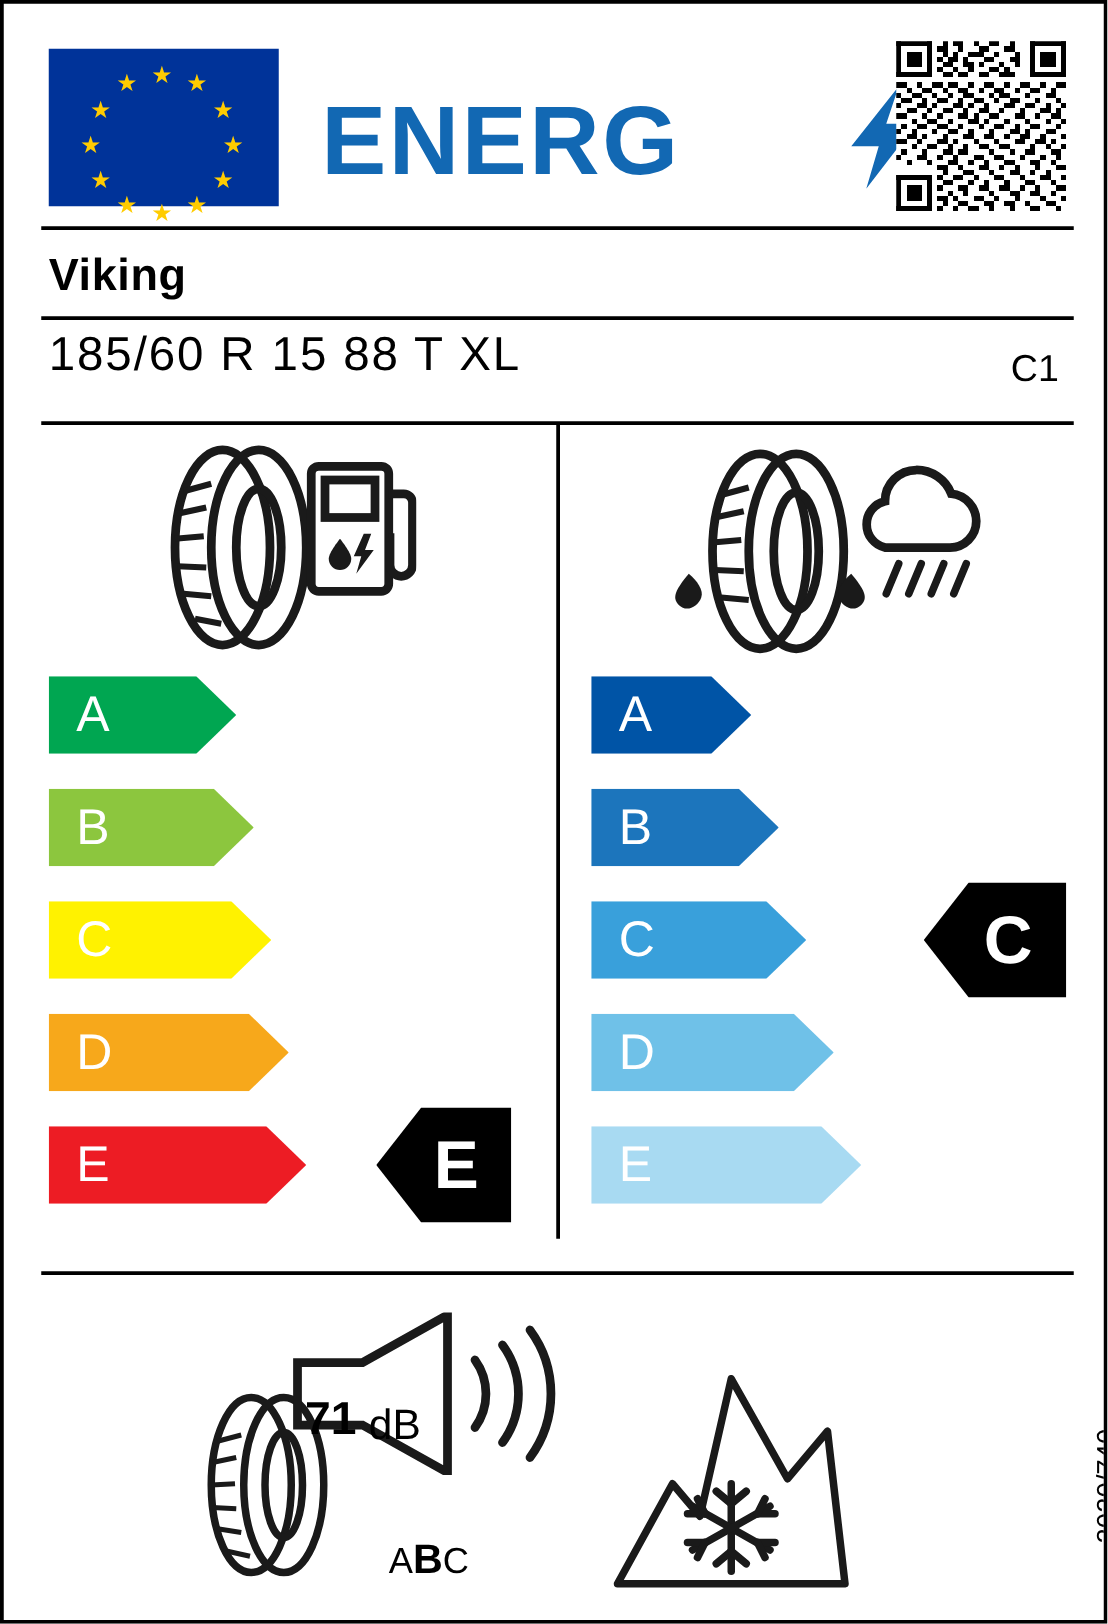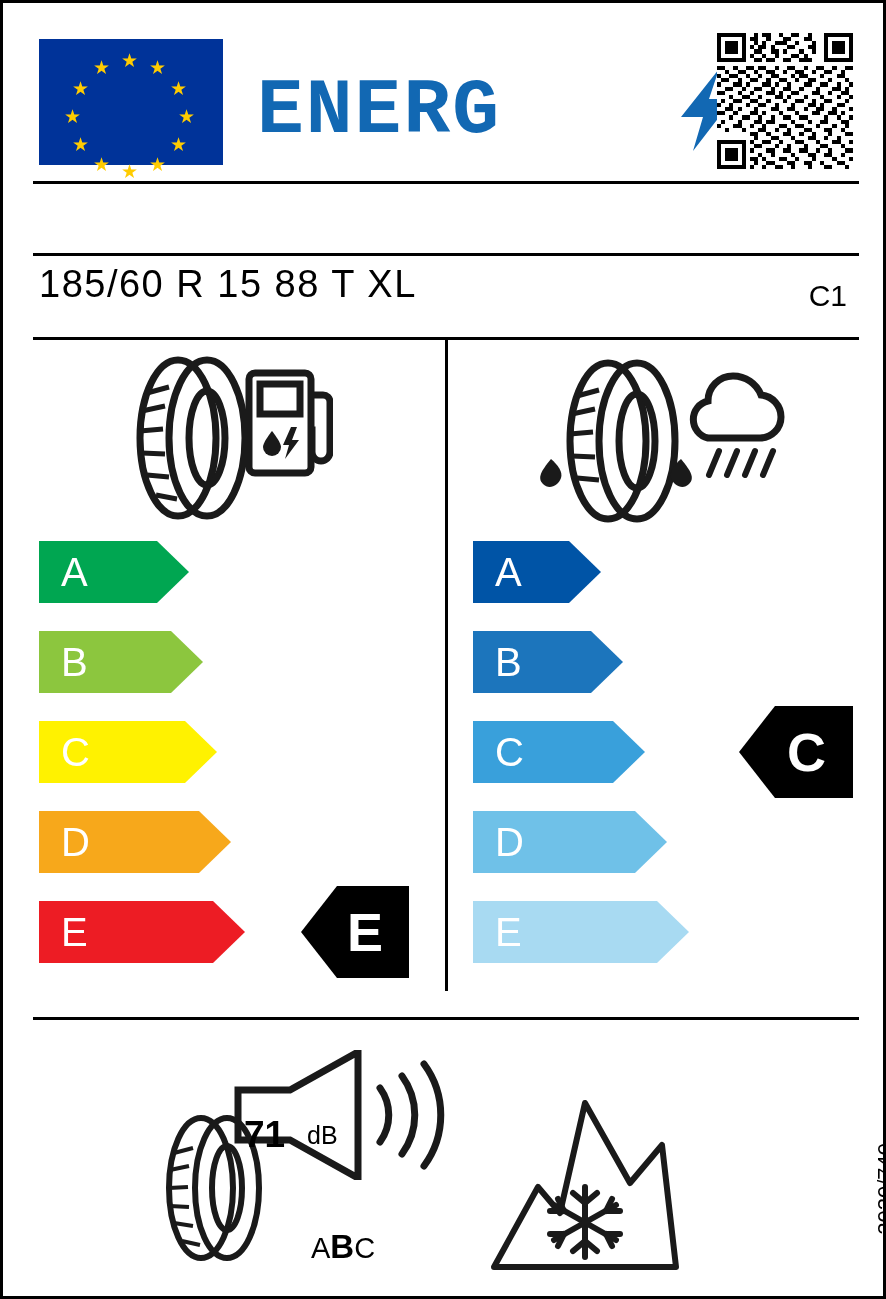--- a/index.html
+++ b/index.html
@@ -44,21 +44,21 @@
     line-height: 19px;
   }
   .energ-word {
     position: absolute;
     left: 218px;
     top: 34px;
     font-size: 78px;
     font-weight: bold;
     letter-spacing: 2px;
     color: #1268b3;
-    font-family: Liberation Mono, monospace;
+    font-family: Liberation Sans, sans-serif;
   }
   .bolt {
     position: absolute;
     left: 640px;
     top: 36px;
     width: 56px;
     height: 82px;
   }
   .qr {
     position: absolute;
@@ -175,23 +175,23 @@
   }
   .db-value {
     position: absolute;
     left: 241px;
     top: 1111px;
     font-size: 37px;
     font-weight: bold;
   }
   .db-unit {
     position: absolute;
-    left: 304px;
+    left: 292px;
     top: 1118px;
-    font-size: 25px;
+    font-size: 34px;
   }
   .abc {
     position: absolute;
     left: 276px;
     top: 1225px;
     font-size: 29px;
     margin-left: 32px;
   }
   .abc b { font-size: 33px; }
   .snowflake {
@@ -491,20 +491,21 @@
           <rect x="14" y="32" width="2" height="1"></rect>
           <rect x="18" y="32" width="1" height="1"></rect>
           <rect x="22" y="32" width="1" height="1"></rect>
           <rect x="26" y="32" width="2" height="1"></rect>
           <rect x="31" y="32" width="1" height="1"></rect>
       </g>
     </svg>
   </div>
 
   <div class="rule" style="top:178px;"></div>
+  <div class="brand">Viking</div>
   <div class="rule" style="top:250px;"></div>
 
   <div class="size">185/60 R 15 88 T XL</div>
   <div class="class">C1</div>
   <div class="rule" style="top:334px;"></div>
 
   <div class="divider-v"></div>
 
   <svg class="pictogram pict-left" viewBox="0 0 210 170">
     <g fill="none" stroke="#1a1a1a" stroke-width="7">

